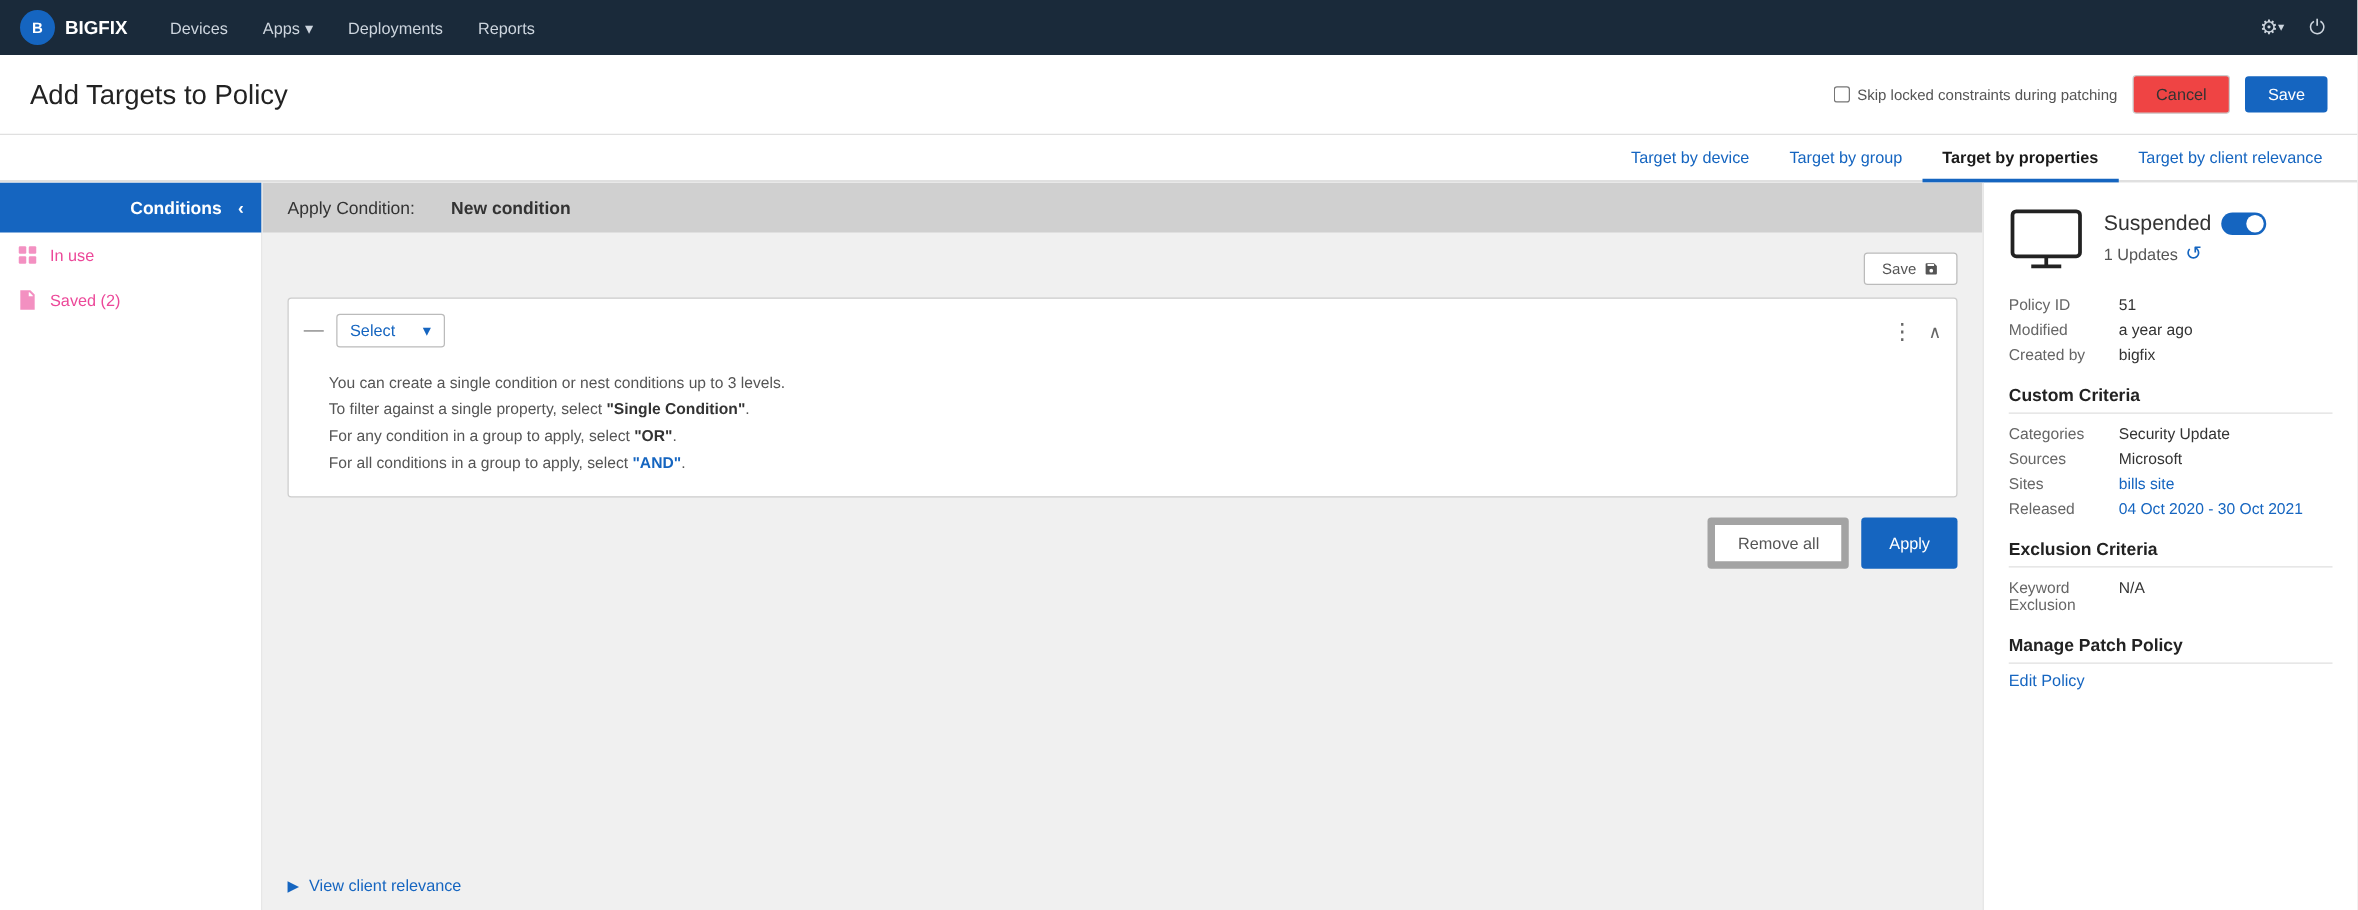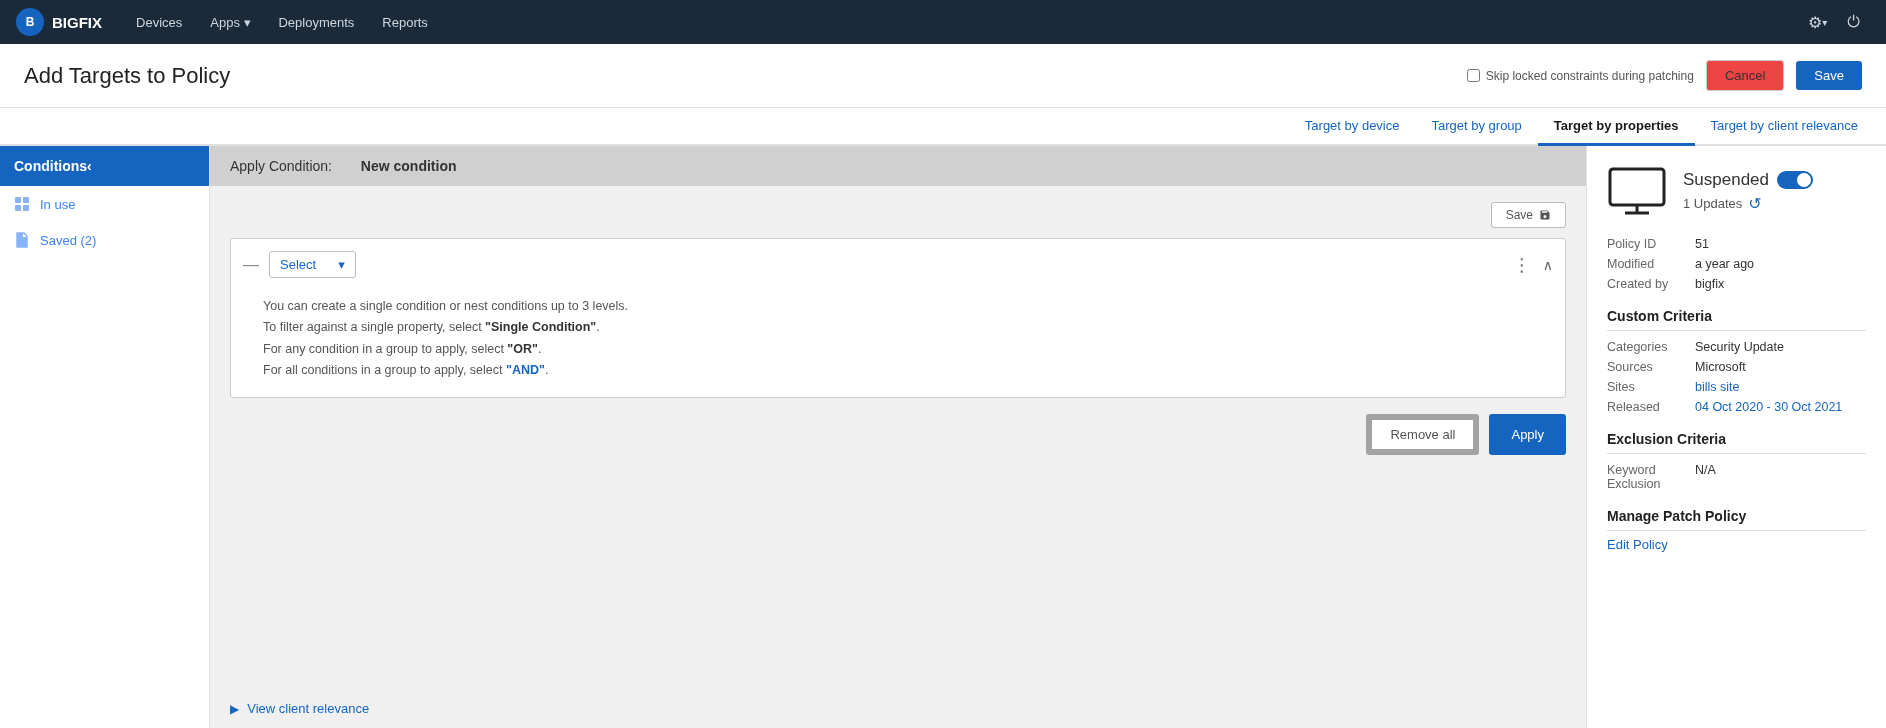--- a/index.html
+++ b/index.html
@@ -129,35 +129,36 @@
       background: white;
       border-right: 1px solid #e0e0e0;
       flex-shrink: 0;
     }
     .sidebar-header {
       background: #1565c0;
       color: white;
       padding: 12px 14px;
       display: flex;
       align-items: center;
-      justify-content: flex-start;
+      justify-content: flex-end;
       font-weight: 600;
       font-size: 14px;
+      gap: 13px;
     }
     .sidebar-chevron {
       font-size: 14px;
       cursor: pointer;
     }
     .sidebar-item {
       padding: 10px 14px;
       display: flex;
       align-items: center;
       gap: 10px;
       cursor: pointer;
-      color: #3b82f6;
+      color: #ec4899;
       font-size: 13px;
     }
     .sidebar-item-icon {
       width: 16px; height: 16px;
       flex-shrink: 0;
       opacity: 0.6;
     }
 
     
     .content-area {

